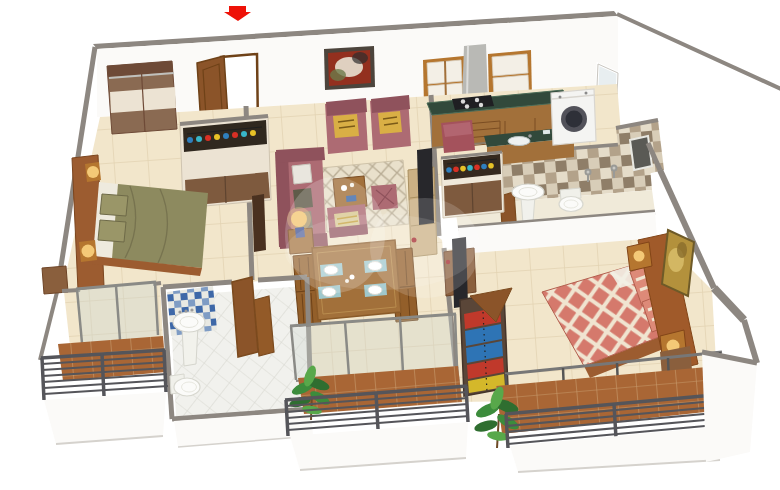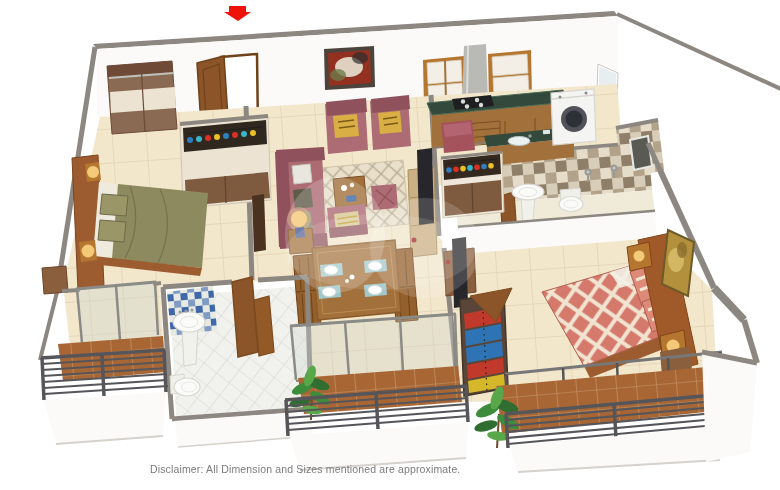--- a/index.html
+++ b/index.html
@@ -478,14 +478,13 @@
     <path class="cap" d="M702,352 L757,363" stroke-width="5"></path>
   </g>
 
   <g>
     <ellipse cx="335" cy="235" rx="50" ry="58" fill="#ffffff" opacity=".20"></ellipse>
     <ellipse cx="425" cy="248" rx="55" ry="50" fill="#ffffff" opacity=".16"></ellipse>
     <ellipse cx="380" cy="252" rx="95" ry="38" fill="#ffffff" opacity=".12"></ellipse>
   </g>
 </svg>
 
-<div class="disclaimer">Disclaimer: All Dimension and Sizes mentioned are approximate.</div>
 </div>
 
 </body></html>

